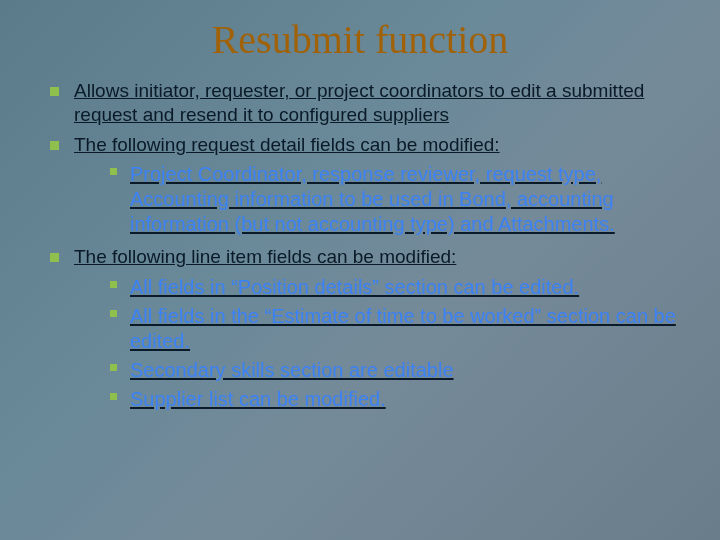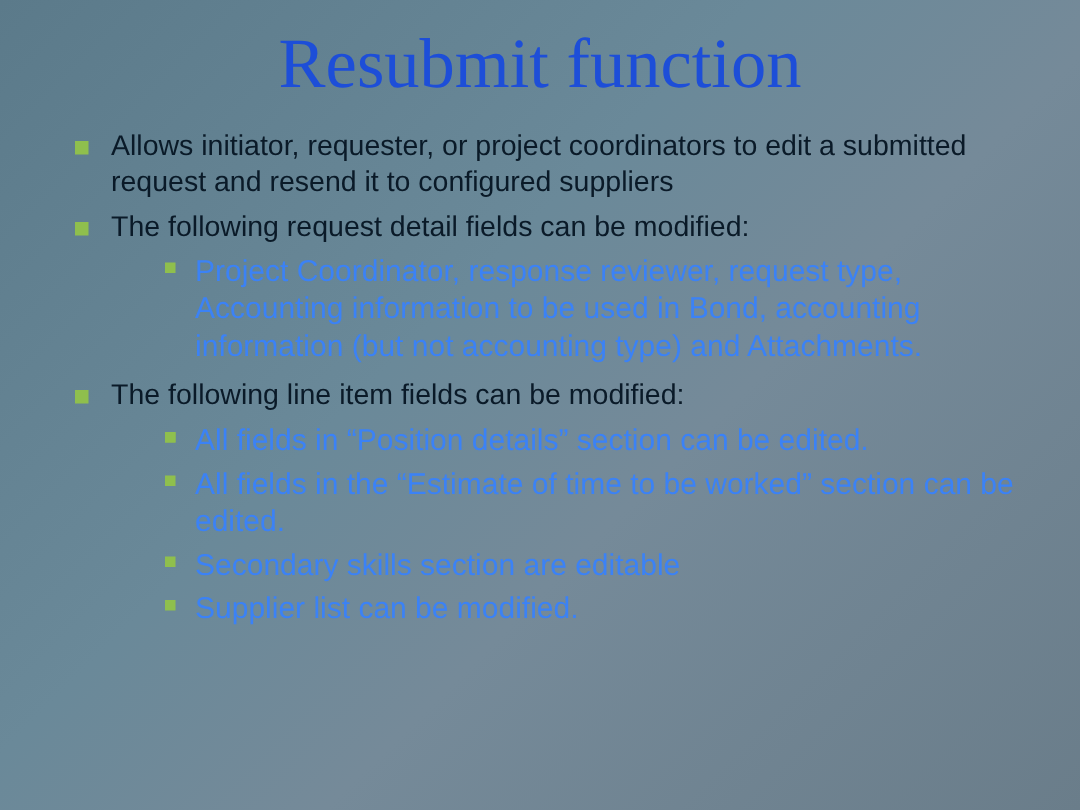--- a/index.html
+++ b/index.html
@@ -17,29 +17,30 @@
   }
   .slide {
     width: 720px;
     height: 540px;
     box-sizing: border-box;
     padding: 10px 30px 20px 30px;
   }
   .title {
     text-align: center;
     font-family: "Times New Roman", Times, serif;
-    font-size: 47px;
+    font-size: 40px;
     font-weight: 400;
-    color: #1d4ed8;
+    color: #a16207;
     margin: 6px 0 16px 0;
   }
   ul.level1 {
     list-style: none;
     margin: 0;
     padding: 0 10px 0 20px;
+    text-decoration: underline;
   }
   ul.level1 > li {
     position: relative;
     padding-left: 24px;
     font-size: 19px;
     line-height: 1.25;
     margin-bottom: 6px;
     color: #0a1a28;
   }
   ul.level2 {

